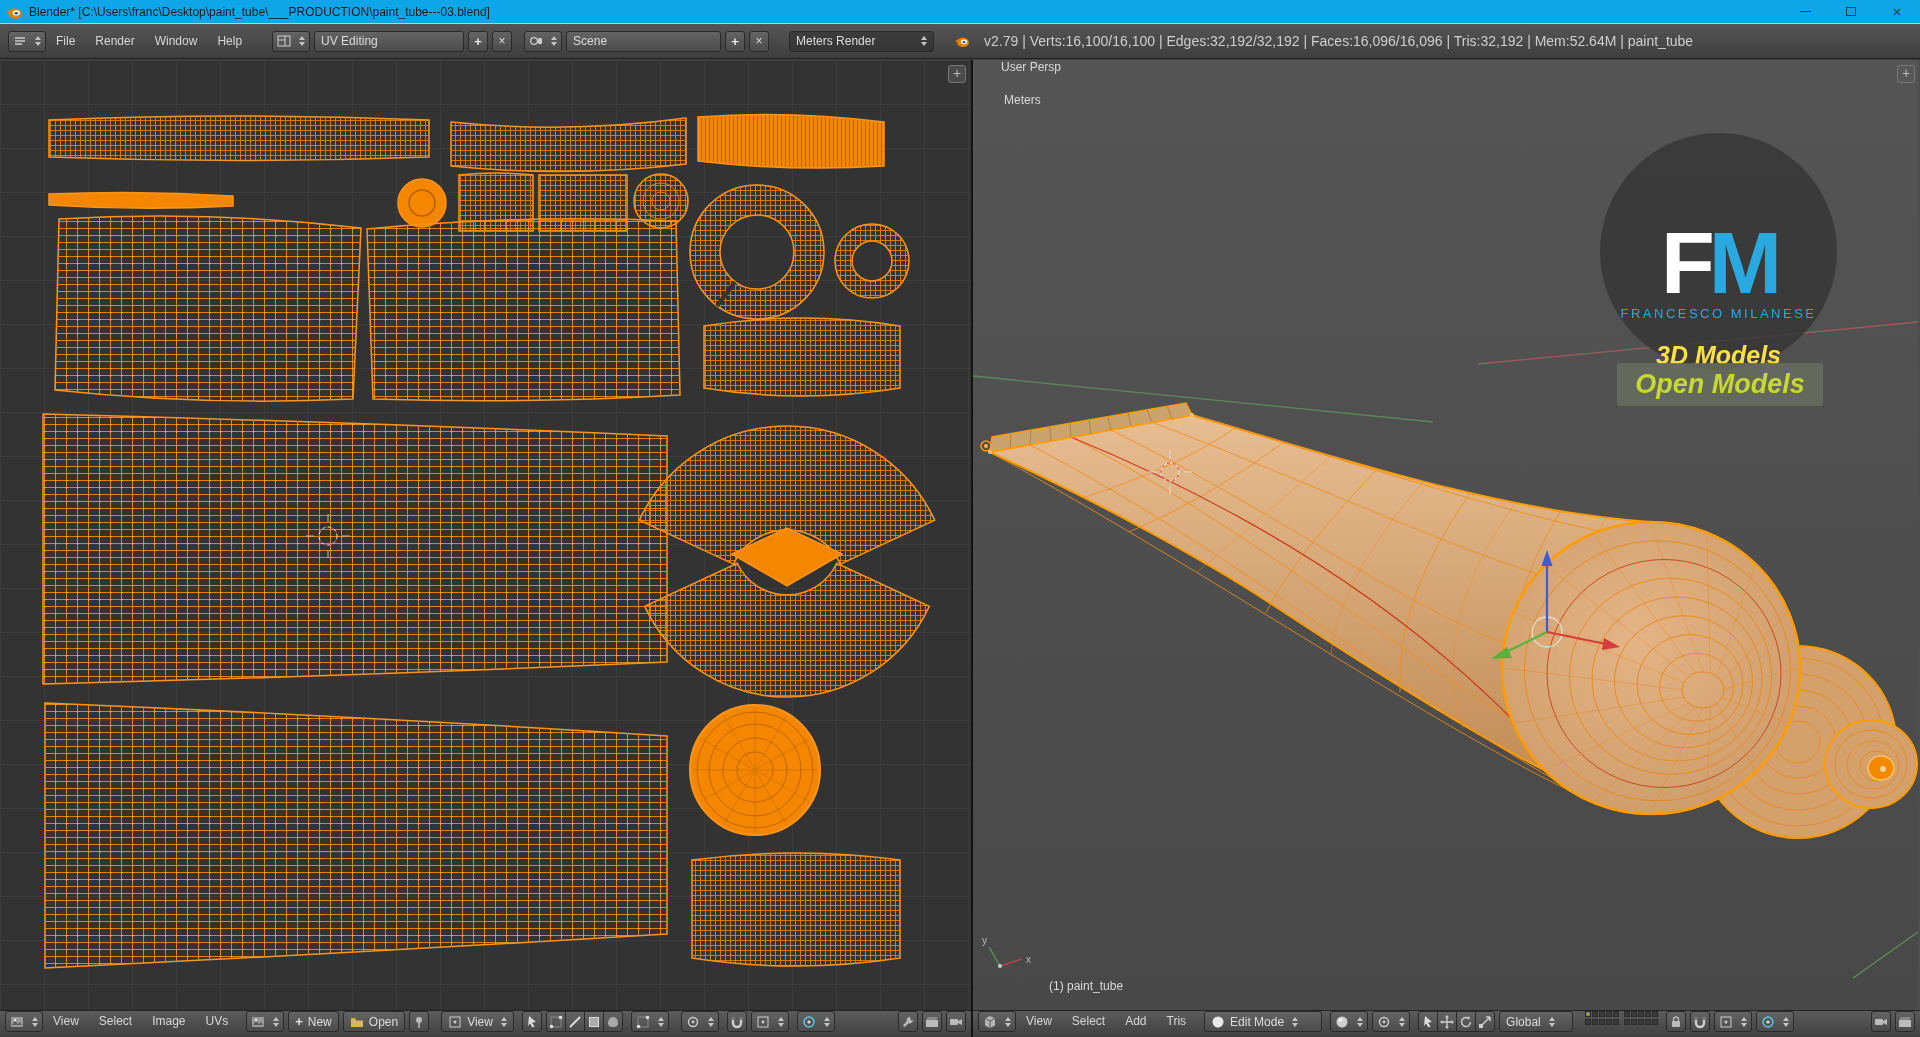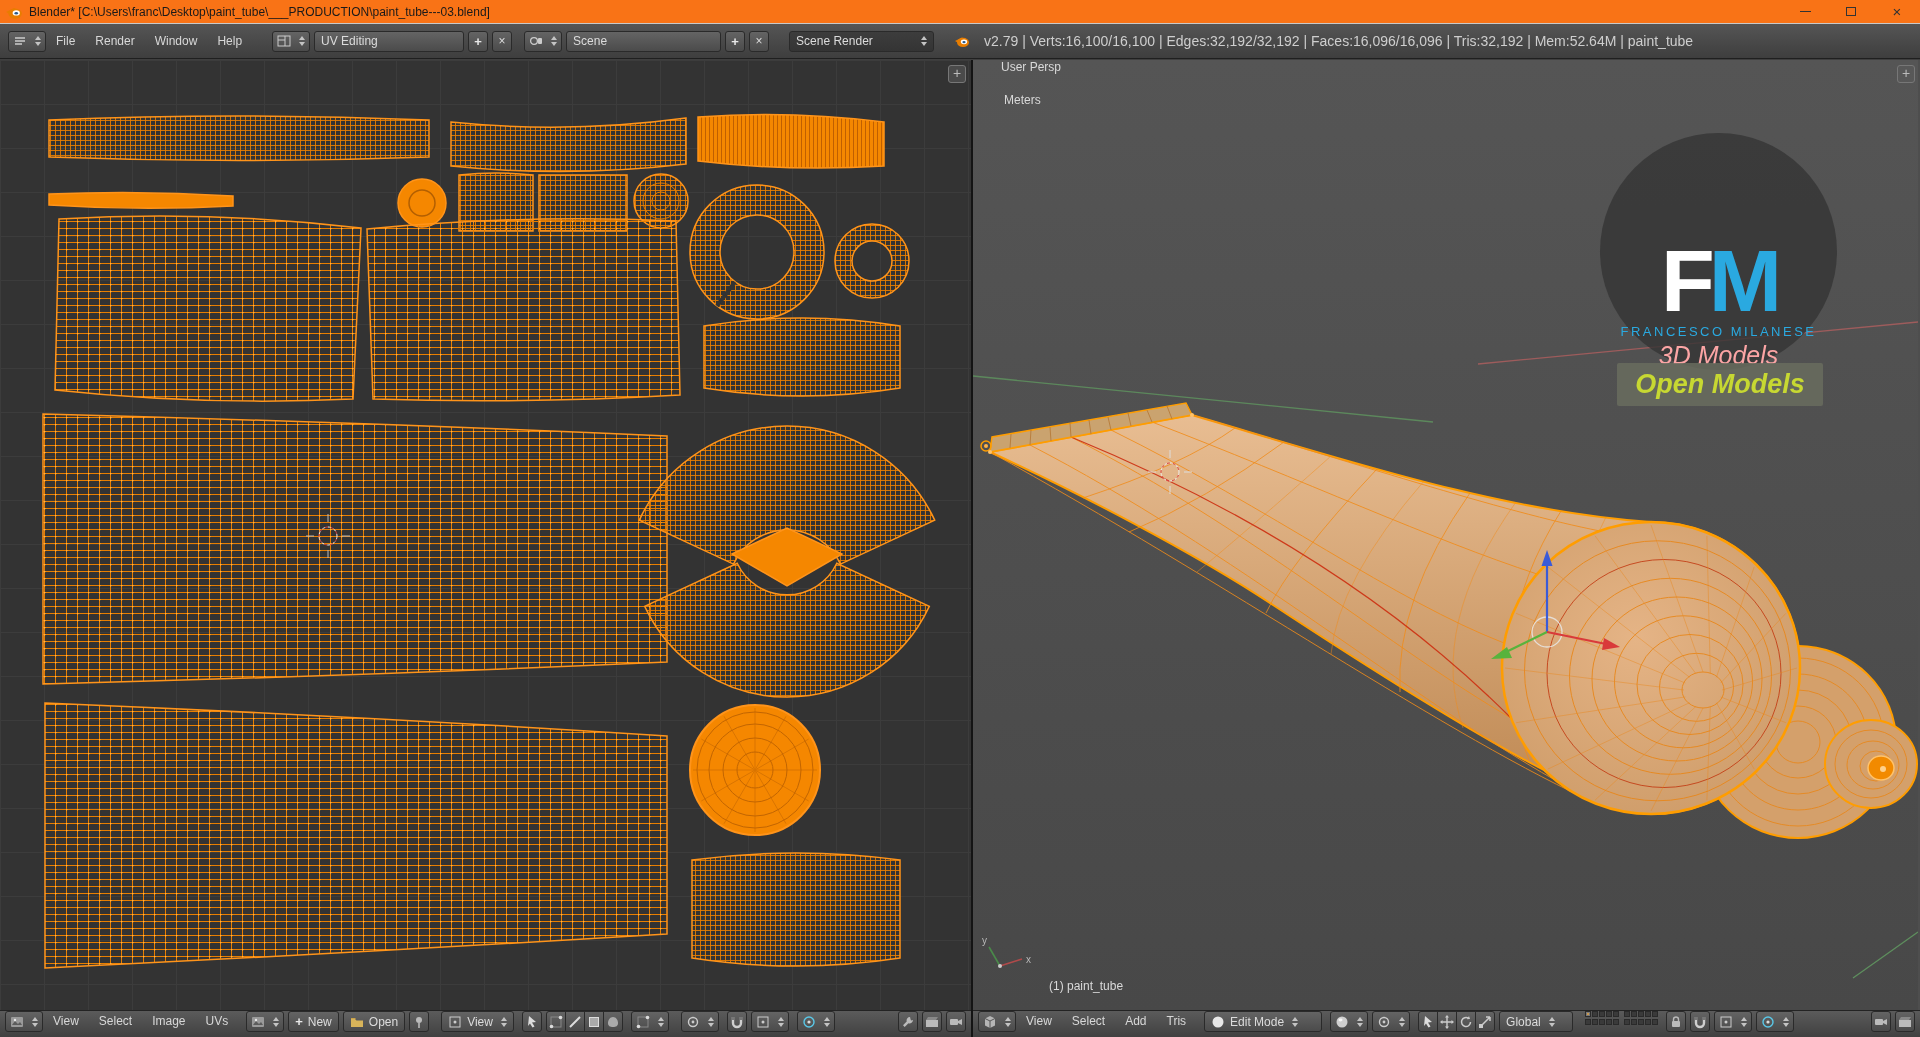--- a/index.html
+++ b/index.html
@@ -1,21 +1,21 @@
 <!DOCTYPE html>
 <html><head>
 <meta charset="utf-8">
 <style>
   * { margin:0; padding:0; box-sizing:border-box; }
   html,body { width:1920px; height:1037px; overflow:hidden; background:#222;
     font-family:"Liberation Sans","DejaVu Sans",sans-serif; }
   .window { position:relative; width:1920px; height:1037px; background:#3f3f3f; }
 
   
-  .titlebar { height:24px; background:#f97316; display:flex; align-items:center; border-bottom:1px solid #c9c9c9; }
+  .titlebar { height:24px; background:#0ea5e9; display:flex; align-items:center; border-bottom:1px solid #c9c9c9; }
   .titlebar .appico { width:18px; height:18px; margin:0 6px 0 5px; }
   .titlebar .ttext { font-size:12px; color:#1a1a1a; white-space:nowrap; }
   .wincontrols { margin-left:auto; display:flex; height:100%; }
   .winbtn { width:46px; height:100%; display:flex; align-items:center; justify-content:center; cursor:default; }
   .glyph-min { width:11px; height:1px; background:#333; display:block; }
   .glyph-max { width:10px; height:9px; border:1px solid #333; display:block; }
   .glyph-close { font-size:15px; color:#333; line-height:1; }
 
   
   .infobar { height:35px; background:linear-gradient(#555,#3e3e3e); border-bottom:1px solid #1f1f1f;
@@ -57,21 +57,21 @@
 
   
   .ov { position:absolute; color:#d9d9d9; font-size:12px; z-index:4; }
   .fm-logo { position:absolute; left:627px; top:73px; width:237px; height:237px; border-radius:50%;
     background:rgba(52,52,52,.8); z-index:4; display:flex; flex-direction:column; align-items:center;
     justify-content:flex-end; text-align:center; }
   .fm-initials { font-size:88px; font-weight:bold; line-height:.9; letter-spacing:-6px; }
   .fm-initials .f { color:#fff; }
   .fm-initials .m { color:#2aa9e0; }
   .fm-name { margin-top:4px; color:#2aa9e0; font-size:13px; letter-spacing:2.5px; }
-  .fm-tag { margin-top:2px; color:#fca5a5; font-size:25px; font-style:italic; }
+  .fm-tag { margin-top:20px; color:#fde047; font-size:25px; font-style:italic;font-weight:bold; }
   .stock-badge { position:absolute; left:644px; top:303px; width:206px; height:43px; z-index:4;
     background:rgba(104,108,94,.85); border-radius:2px; display:flex; align-items:center; justify-content:center;
     color:#c7d832; font-size:27px; font-weight:bold; font-style:italic; }
 
   
   .layers { display:inline-flex; flex-direction:column; gap:2px; margin-left:12px; }
   .lrow { display:flex; gap:1px; }
   .lcell { width:6px; height:6px; background:#3a3a3a; border:1px solid #2a2a2a; position:relative; }
   .lcell.g2 { margin-left:4px; }
   .lcell.active { background:#7a7a7a; }
@@ -258,21 +258,21 @@
       <span class="val">Scene</span>
     </div>
     <div class="btn sq gap4">
         <span class="plus">+</span>
       </div>
     <div class="btn sq gap4">
         <span>×</span>
       </div>
 
     <div class="btn dark field gap20" style="min-width:145px">
-      <span class="val">Scene Render</span>
+      <span class="val">Meters Render</span>
       <span class="dd">
           <i class="up"></i>
           <i class="dn"></i>
         </span>
     </div>
 
     <svg class="ic16 gap20">
         <use href="#i-blender"></use>
       </svg>
     <span class="stats">v2.79 | Verts:16,100/16,100 | Edges:32,192/32,192 | Faces:16,096/16,096 | Tris:32,192 | Mem:52.64M | paint_tube</span>

